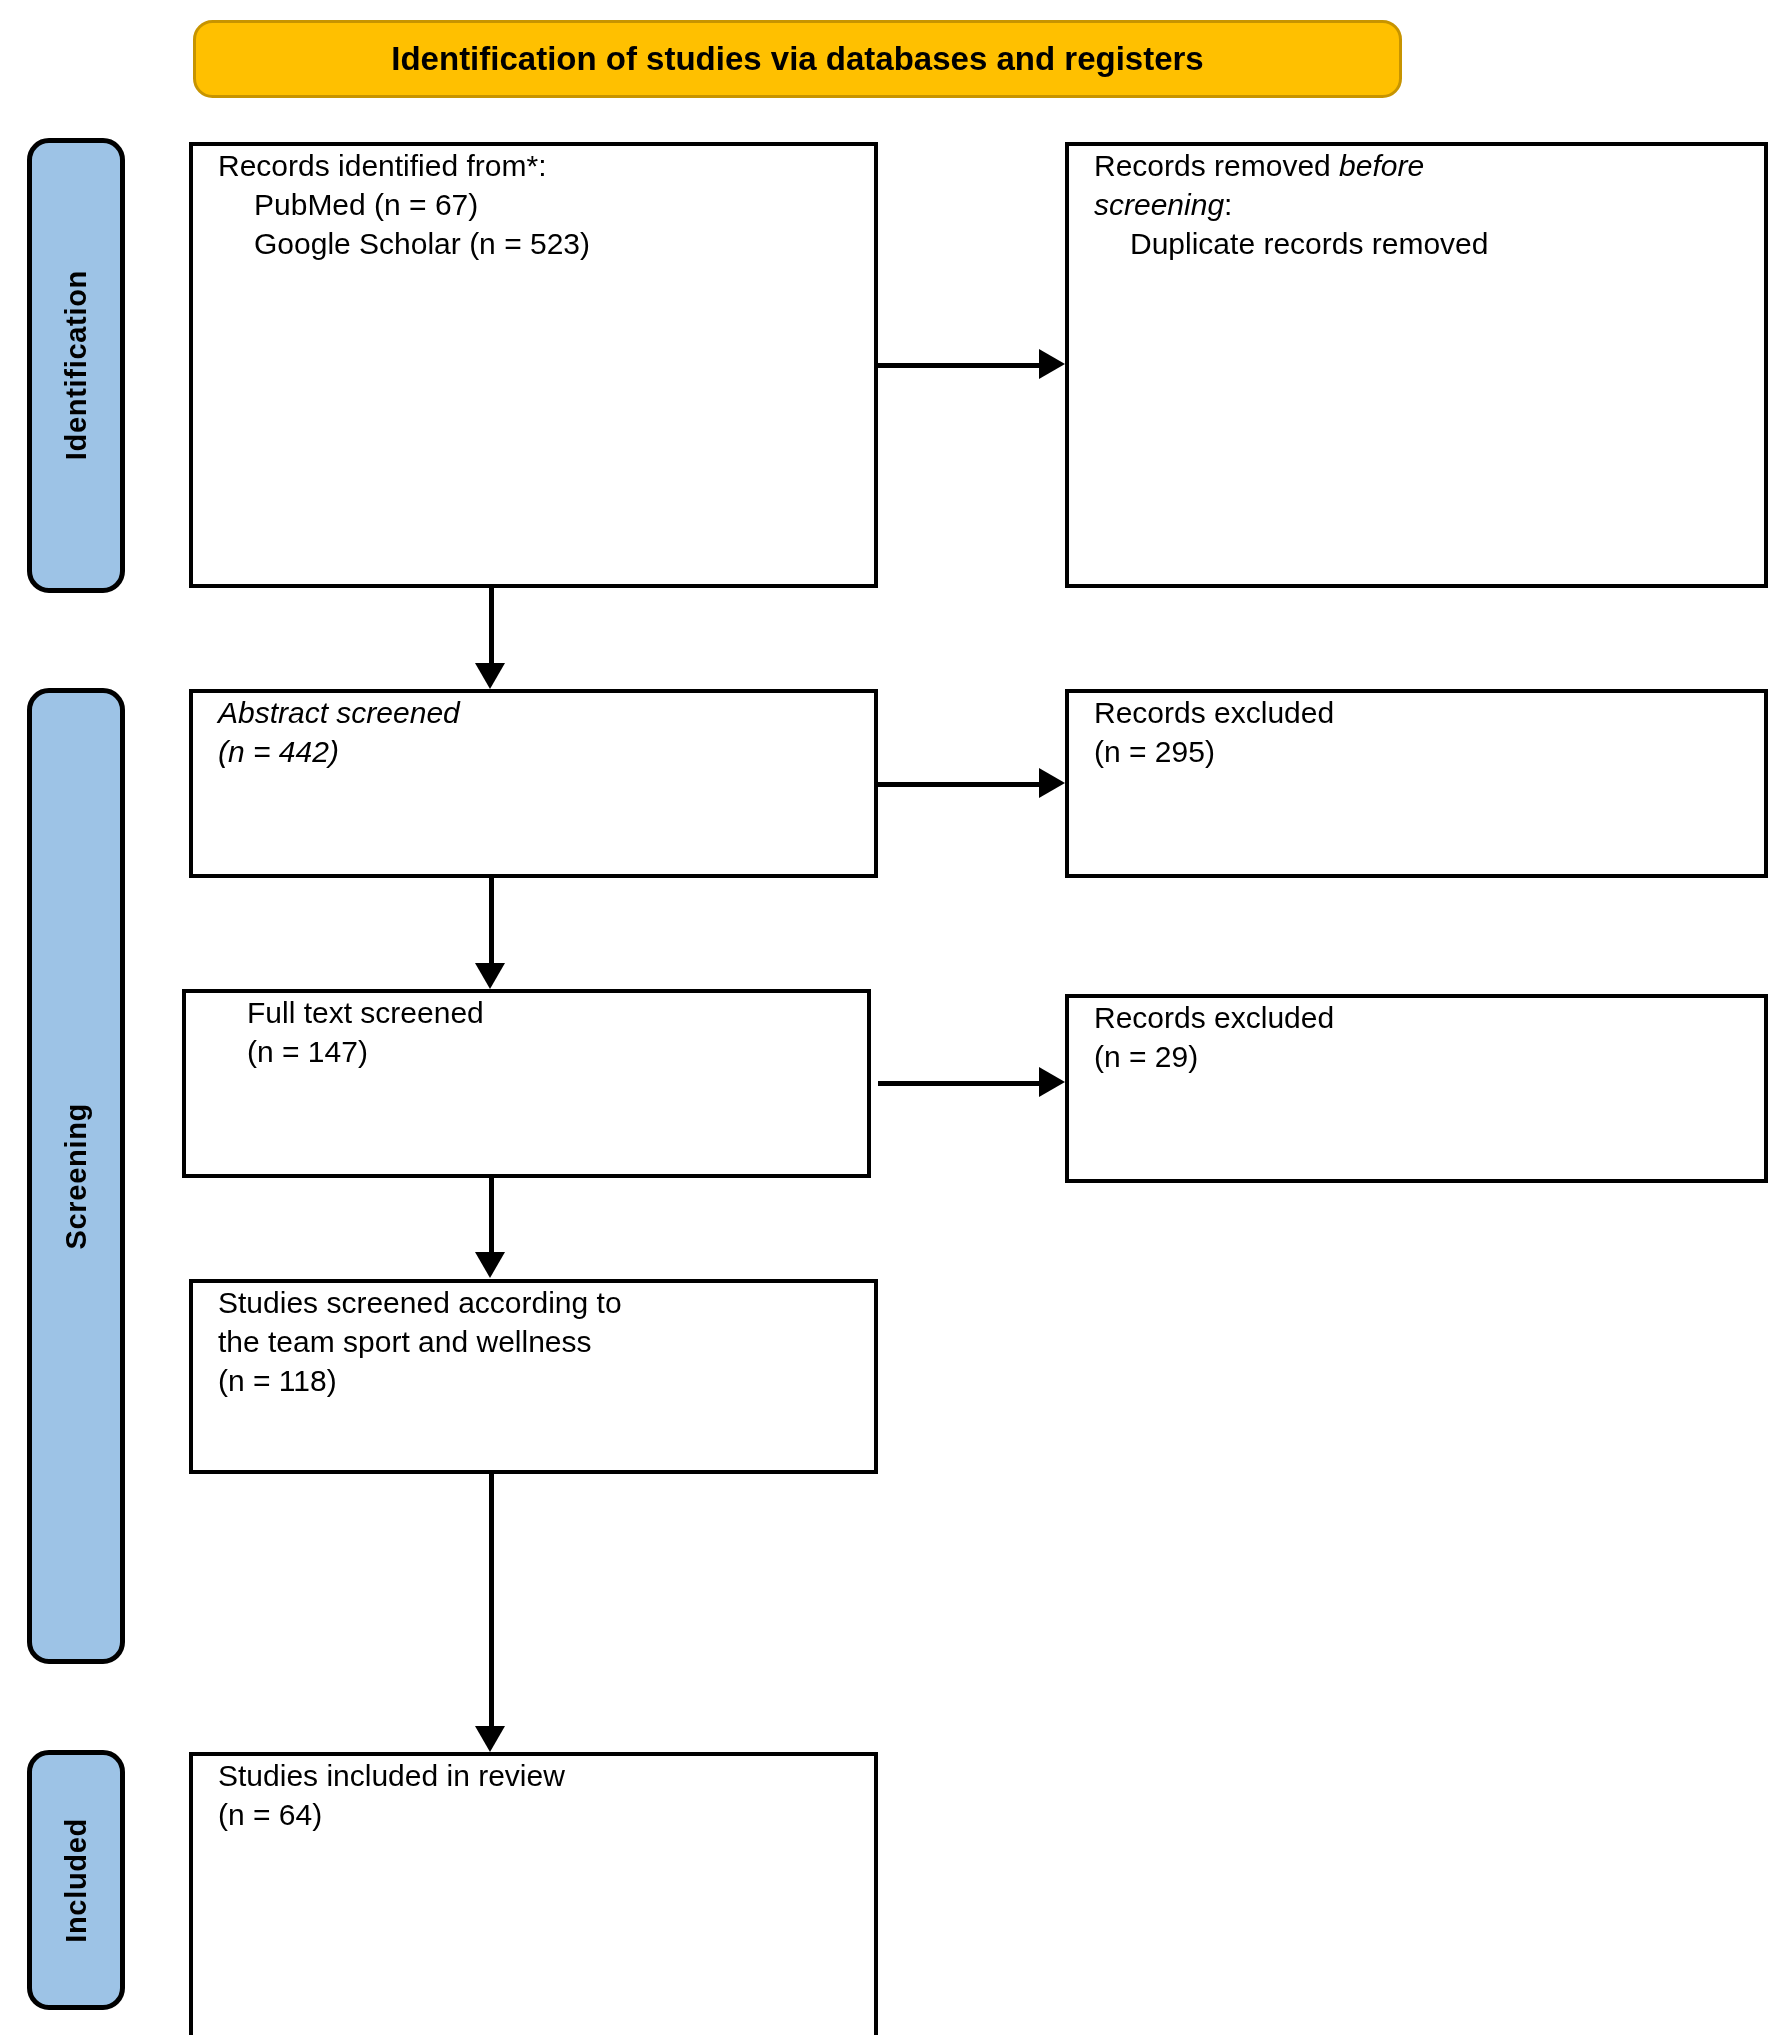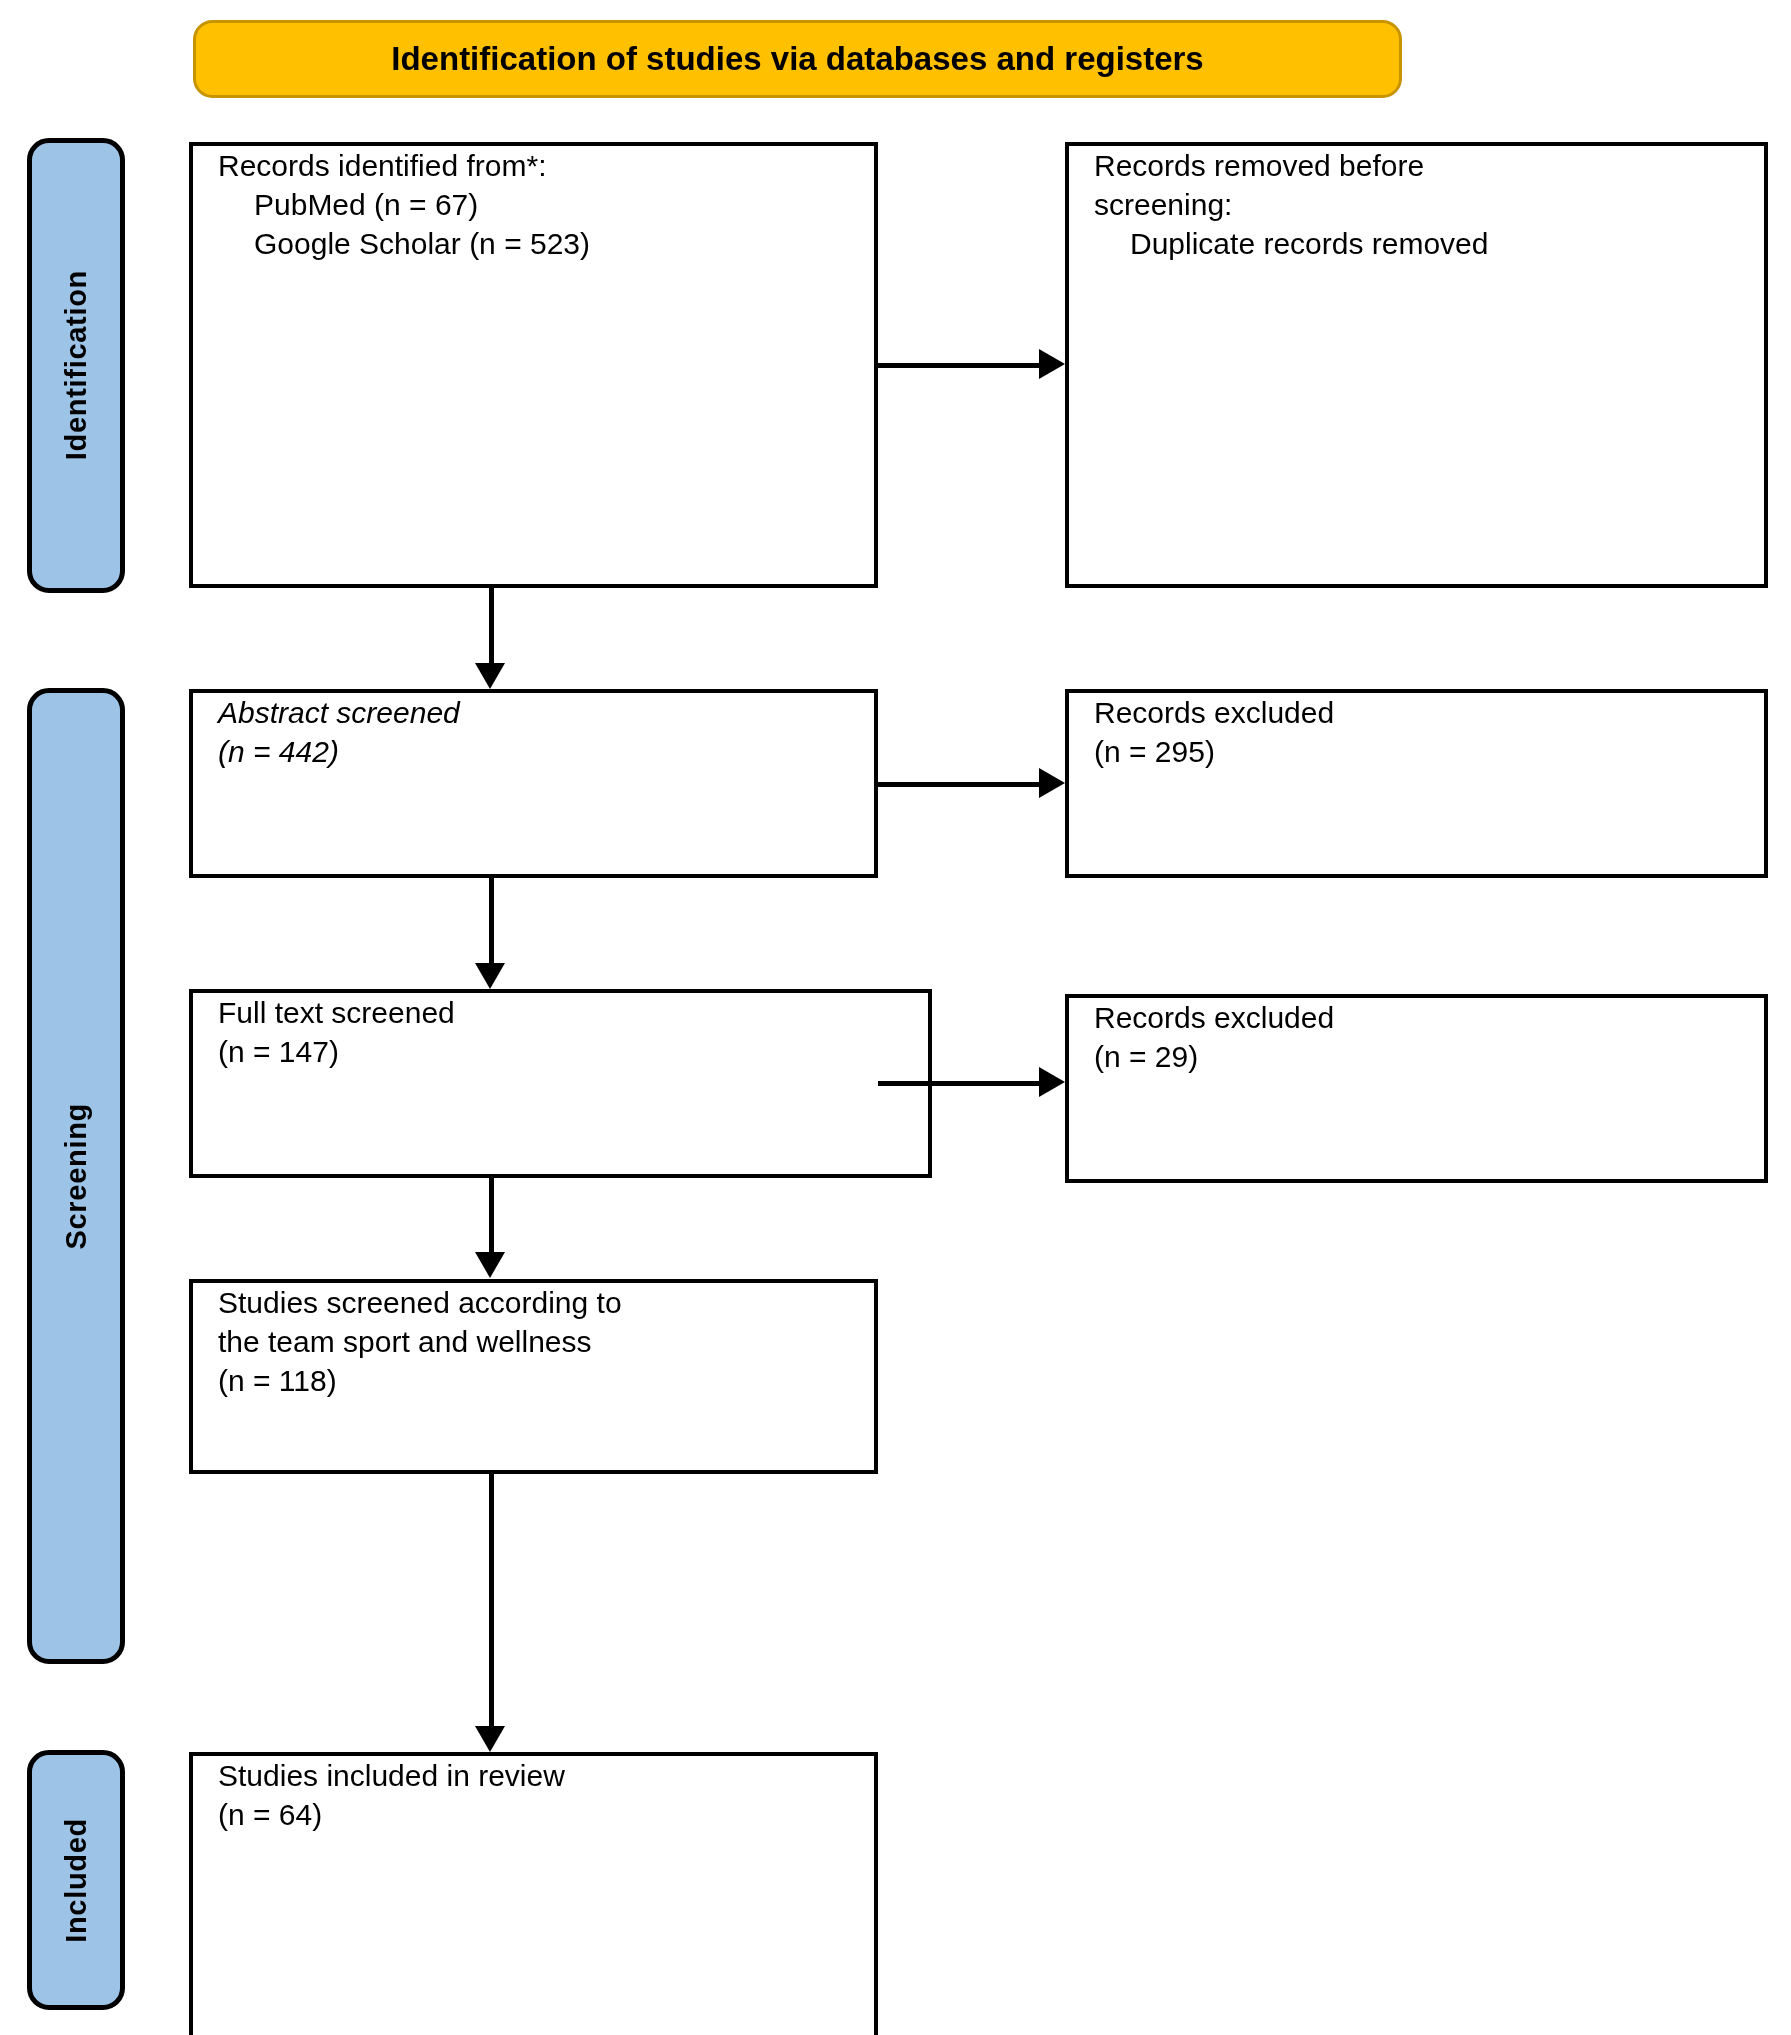--- a/index.html
+++ b/index.html
@@ -79,27 +79,27 @@
     width: 100%;
     box-sizing: border-box;
   }
   .box-line {
     font-size: 30px;
     line-height: 1.30;
     color: #000000;
     white-space: pre;
   }
   .indent { padding-left: 36px; }
-  .ital { }
+  .ital { font-style: italic; }
 
   #box-identified   { left: 189px;  top: 142px;  width: 689px; height: 446px; }
   #box-removed      { left: 1065px; top: 142px; width: 703px; height: 446px; }
   #box-abstract     { left: 189px;  top: 689px; width: 689px; height: 189px; font-style: italic; }
   #box-excluded-1   { left: 1065px; top: 689px; width: 703px; height: 189px; }
-  #box-fulltext     { left: 189px;  top: 989px; width: 743px; height: 189px; }
+  #box-fulltext     { left: 182px;  top: 989px; width: 689px; height: 189px; padding-left: 36px; }
   #box-excluded-2   { left: 1065px; top: 994px; width: 703px; height: 189px; }
   #box-teamsport    { left: 189px;  top: 1279px; width: 689px; height: 195px; }
   #box-included     { left: 189px;  top: 1752px; width: 689px; height: 304px; }
 
   
   .arrow-v, .arrow-h { position: absolute; }
   .arrow-v .shaft {
     position: absolute;
     left: 0; top: 0;
     width: 4.6px;

